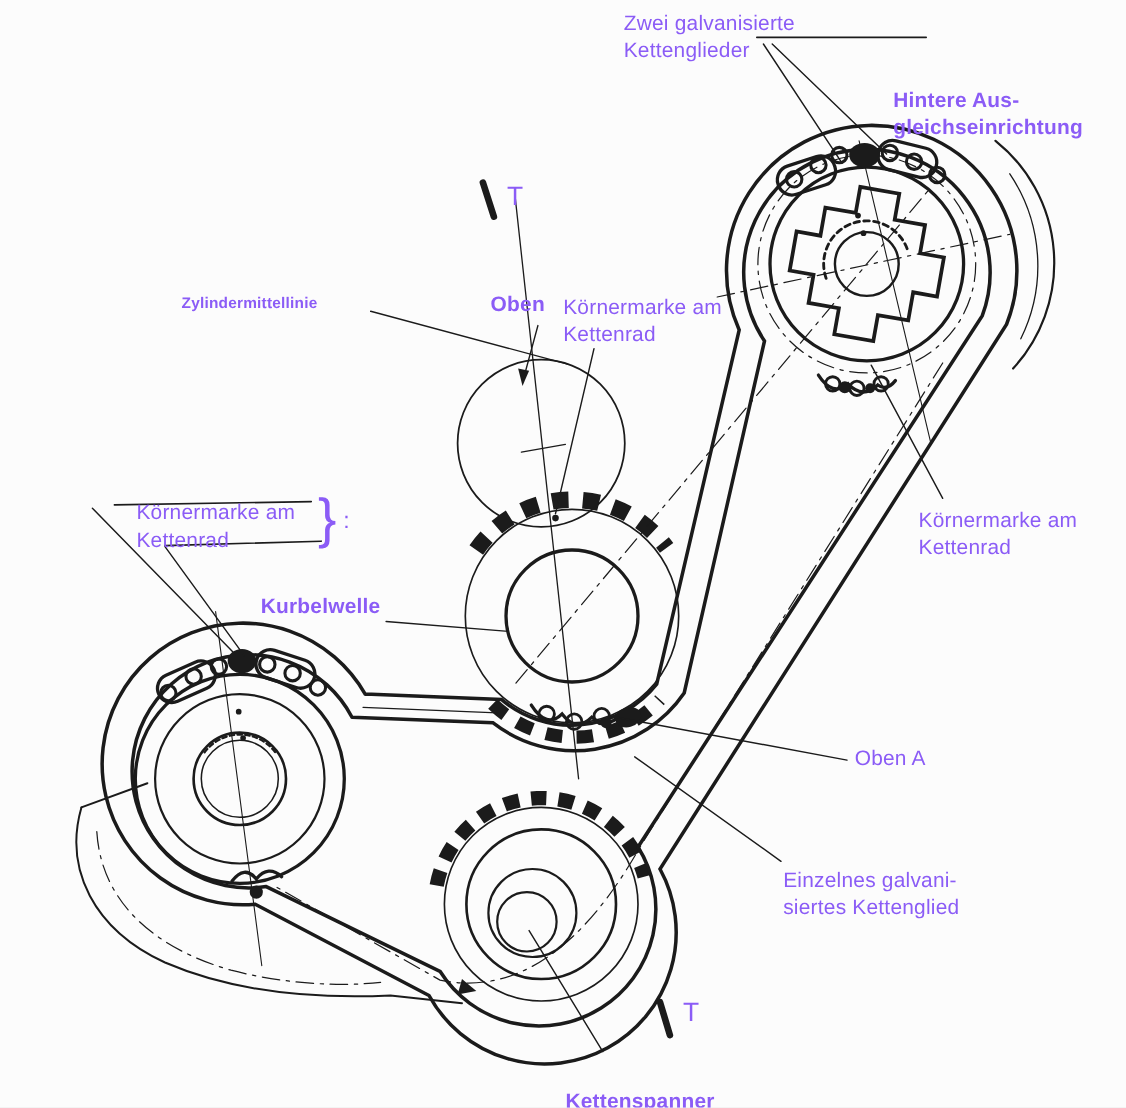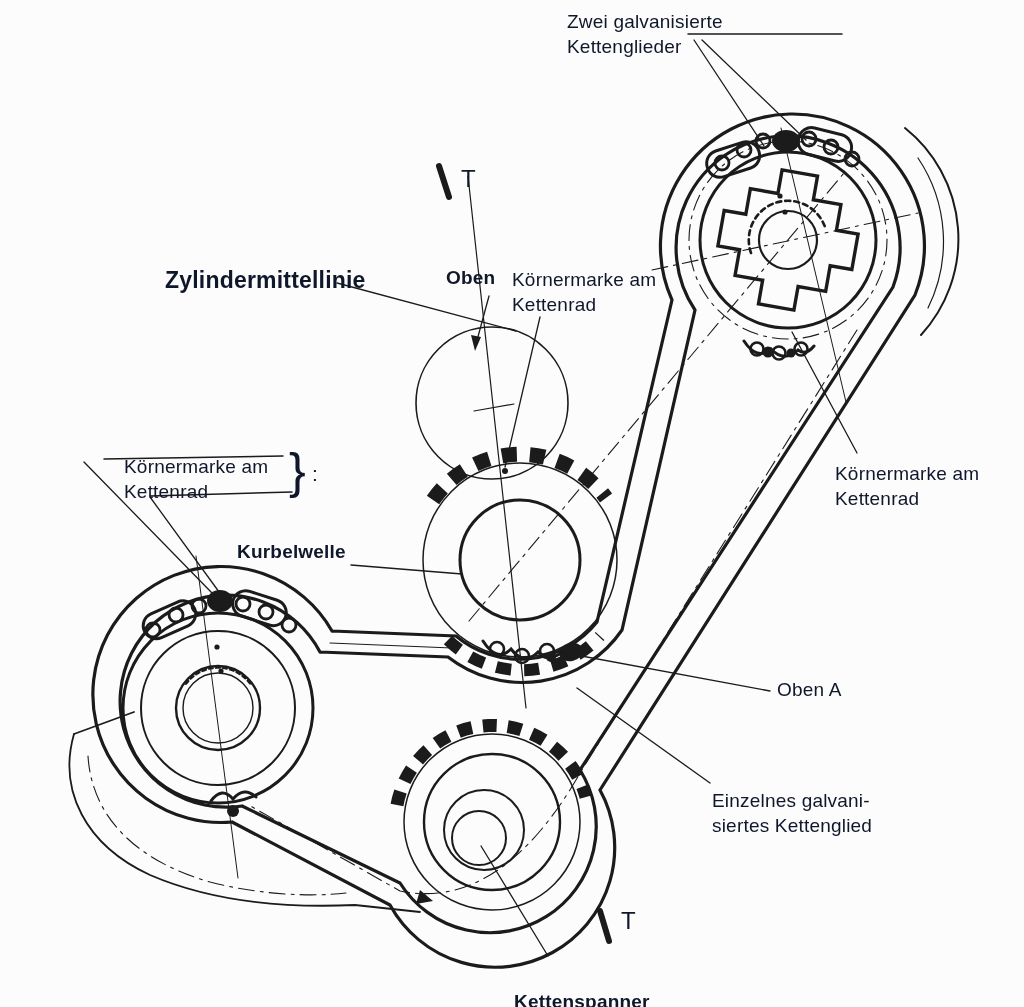--- a/index.html
+++ b/index.html
@@ -1,17 +1,17 @@
 <!DOCTYPE html>
 <html><head>
 <meta charset="utf-8">
 <style>
   html,body{margin:0;padding:0;background:#e8e8e8;}
   #page{position:relative;width:1024px;height:1007px;background:#fcfcfc;overflow:hidden;
-        font-family:"Liberation Sans",sans-serif;color:#0f172a;}
+        font-family:"Liberation Sans",sans-serif;color:#8b5cf6;}
   #art{position:absolute;left:0;top:0;}
   .lbl{position:absolute;white-space:pre-line;line-height:1.3;font-size:19px;letter-spacing:.2px;}
   .b{font-weight:700;}
   .tmark{font-size:24px;font-weight:500;}
   .brace{font-size:50px;font-weight:200;line-height:1;}
   .colon{font-size:21px;}
   svg *{vector-effect:none;}
 </style>
 </head>
 <body>
@@ -142,22 +142,24 @@
   </g>
 
   <g>
     <line x1="439" y1="166" x2="449" y2="197" stroke-width="6"></line>
     <line x1="600" y1="911" x2="609" y2="941" stroke-width="6"></line>
   </g>
 </svg>
 
   <div class="lbl" style="left:567px;top:10px;">Zwei galvanisierte
 Kettenglieder</div>
+  <div class="lbl b" style="left:812px;top:80px;">Hintere Aus-
+gleichseinrichtung</div>
   <div class="lbl tmark" style="left:461px;top:163px;">T</div>
-  <div class="lbl b" style="left:165px;top:266px;font-size:23px;">Zylindermittellinie</div>
+  <div class="lbl b" style="left:165px;top:266px;font-size:14px;">Zylindermittellinie</div>
   <div class="lbl b" style="left:446px;top:266px;">Oben</div>
   <div class="lbl" style="left:512px;top:268px;">Körnermarke am
 Kettenrad</div>
   <div class="lbl" style="left:124px;top:455px;">Körnermarke am
 Kettenrad</div>
   <div class="lbl brace" style="left:289px;top:446px;">}</div>
   <div class="lbl colon" style="left:312px;top:460px;">:</div>
   <div class="lbl b" style="left:237px;top:540px;">Kurbelwelle</div>
   <div class="lbl" style="left:835px;top:462px;">Körnermarke am
 Kettenrad</div>

